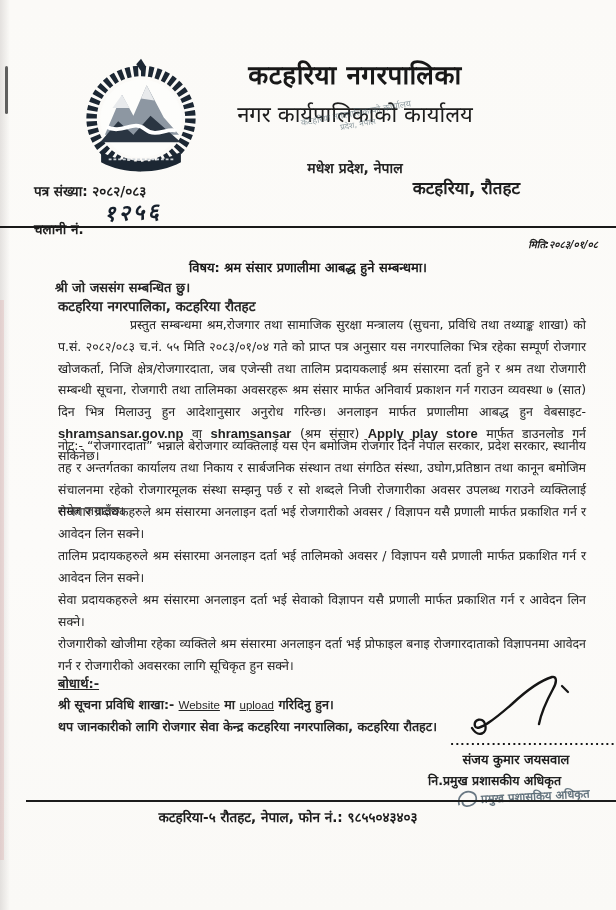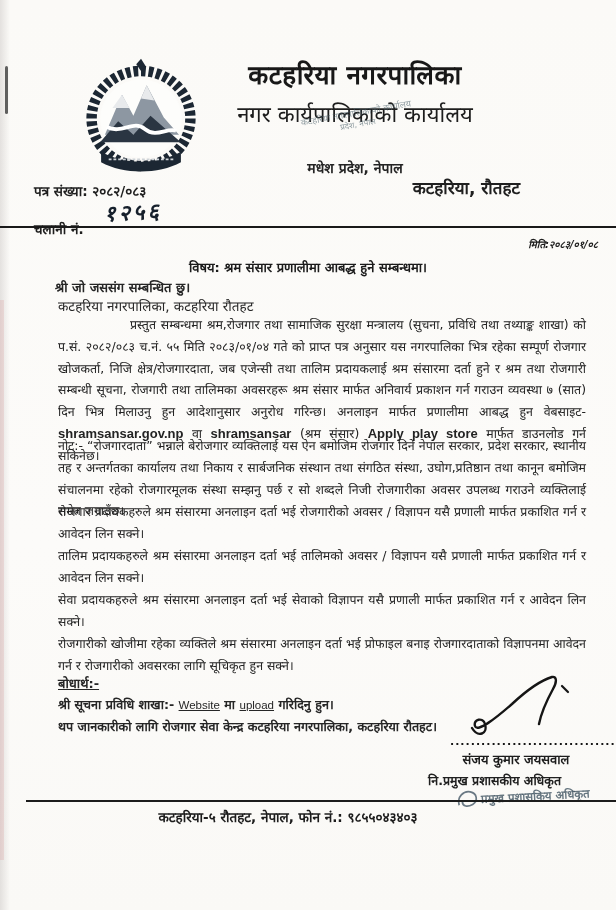--- a/index.html
+++ b/index.html
@@ -35,21 +35,21 @@
   .m-letter{left:34px;top:182px;font-size:13.5px;font-weight:600;color:#1e1e1e;}
   .m-chalani{left:34px;top:204px;font-size:13.5px;font-weight:600;color:#1e1e1e;margin-top:16px;}
   .m-hand{left:104px;top:196px;font-size:22px;font-weight:600;color:#16202c;
     transform:rotate(-3deg);letter-spacing:3px;font-style:italic;}
   .rule-top{left:0;top:226px;width:616px;height:2px;background:#191919;}
   .m-date{right:18px;top:237px;font-size:10px;font-weight:600;color:#1c1c1c;font-style:italic;}
   .subject{left:108px;top:258px;width:400px;text-align:center;
     font-size:13px;font-weight:600;color:#1b1b1b;}
   
   .rcpt1{left:55px;top:278px;font-size:13px;font-weight:600;}
-  .rcpt2{left:58px;top:297px;font-size:13.5px;font-weight:400;}
+  .rcpt2{left:58px;top:297px;font-size:13.5px;font-weight:700;}
   
   .para{left:58px;width:528px;font-size:12.4px;line-height:21.8px;
     text-align:justify;color:#232323;}
   .p1{top:314px;text-indent:72px;}
   .pnote{top:435px;}
   .b1{top:501px;}
   .b2{top:545px;}
   .b3{top:589px;}
   .b4{top:633px;}
   .eng{font-family:"Liberation Sans","DejaVu Sans",sans-serif;font-weight:700;font-size:13px;}

